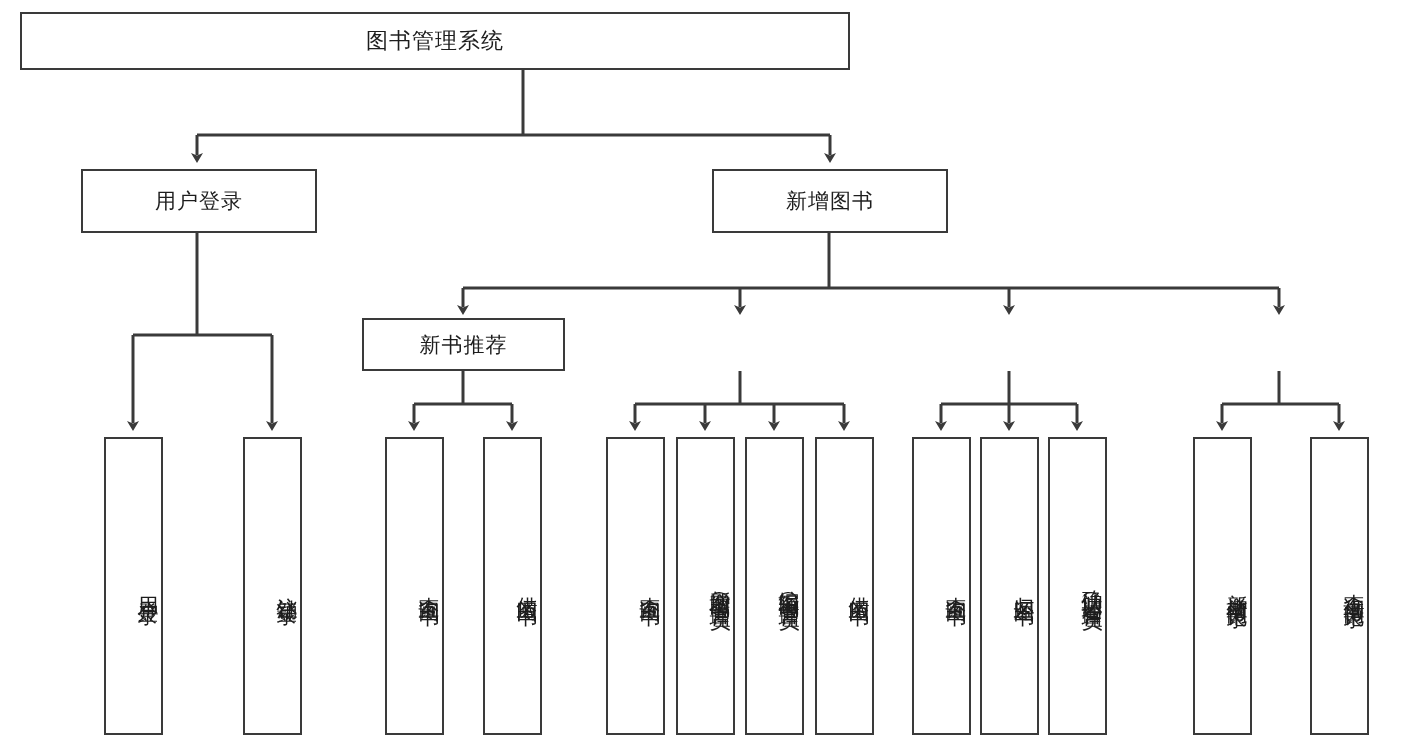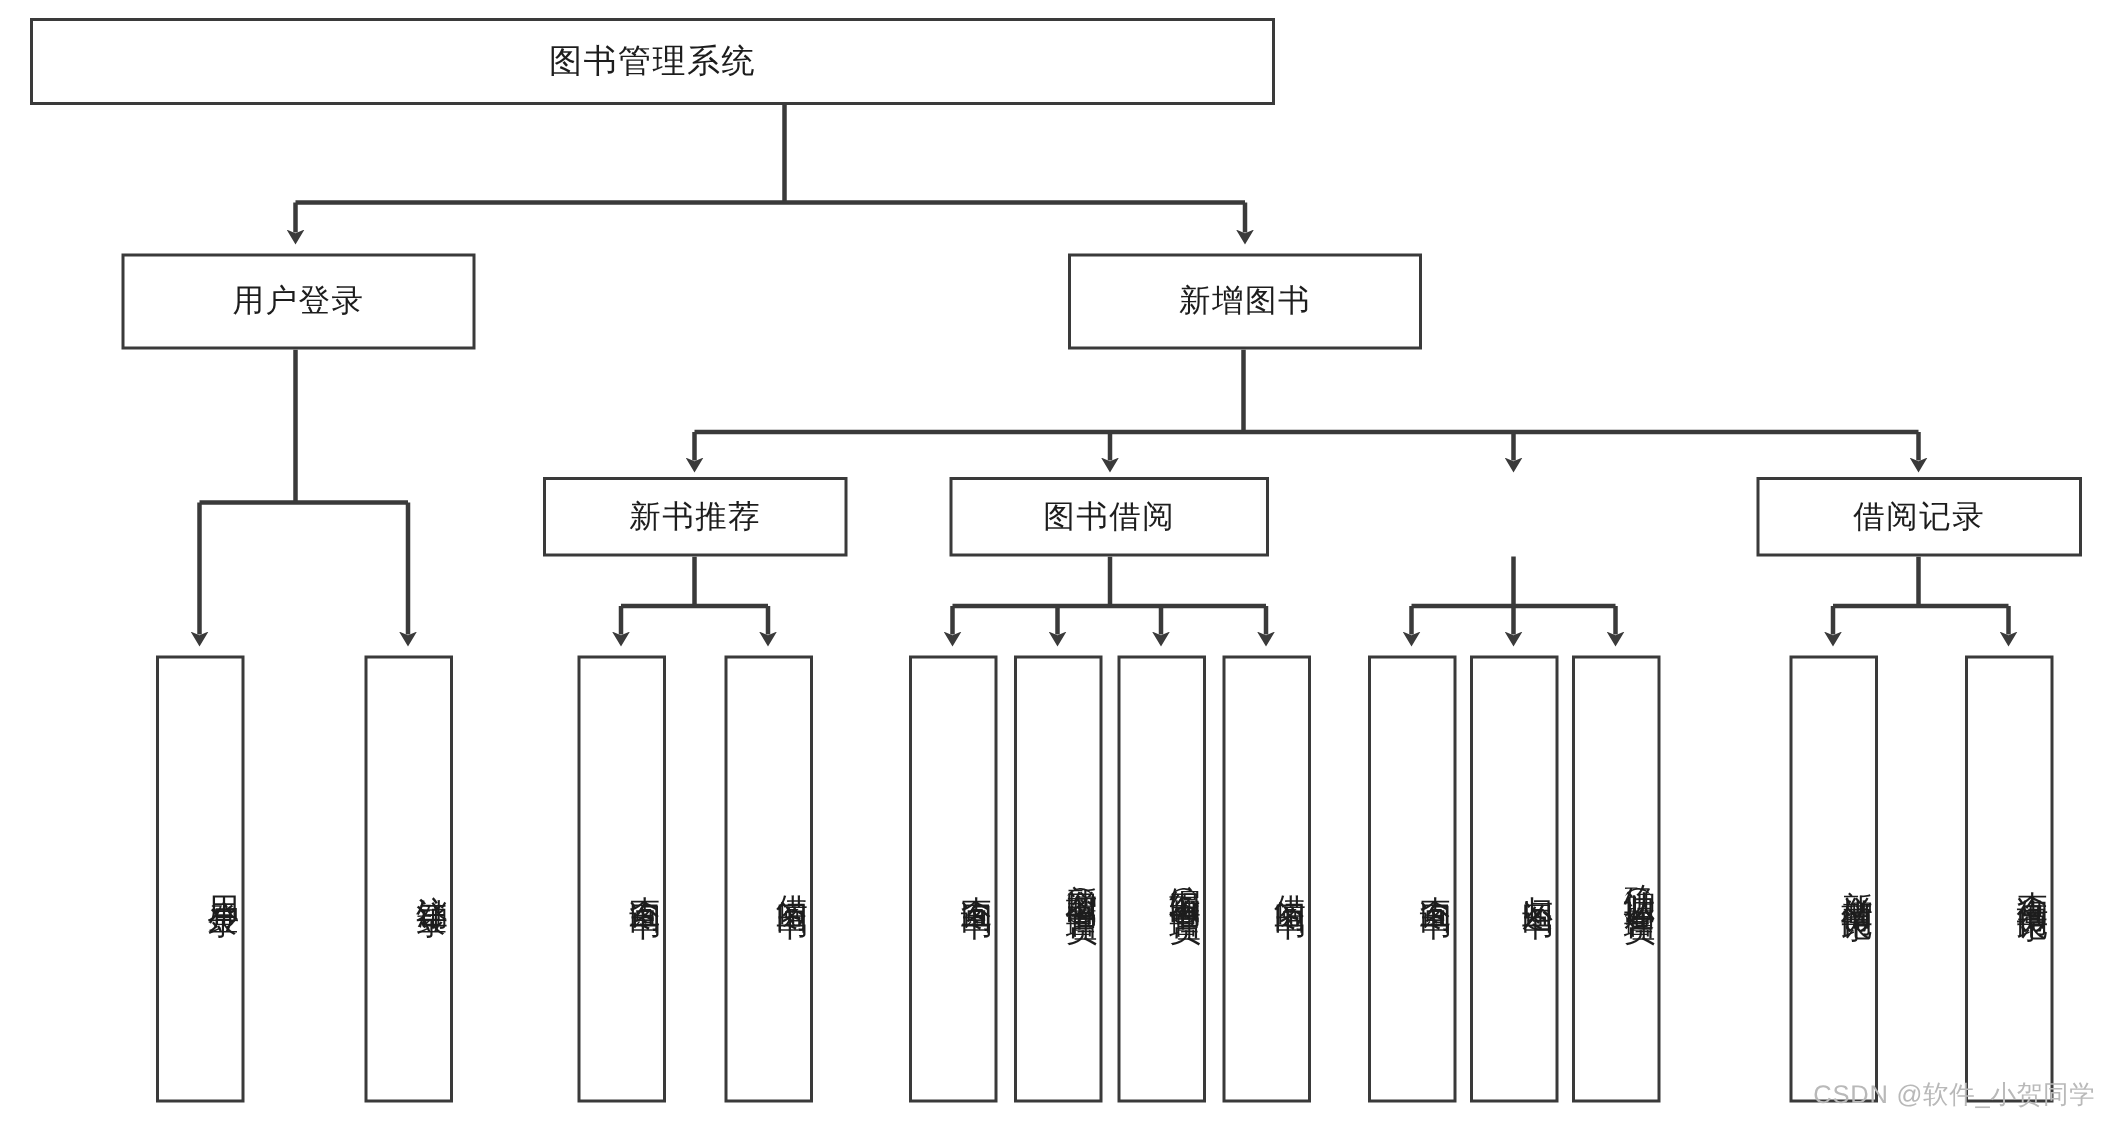--- a/index.html
+++ b/index.html
@@ -118,36 +118,33 @@
       <path d="M1339,404 L1339,423" marker-end="url(#arrow)"></path>
     </g>
   </svg>
 
   <div class="node node-h root" style="left:20px; top:12px; width:830px; height:58px;">图书管理系统</div>
 
   <div class="node node-h" style="left:81px; top:169px; width:236px; height:64px;">用户登录</div>
   <div class="node node-h" style="left:712px; top:169px; width:236px; height:64px;">新增图书</div>
 
   <div class="node node-h" style="left:362px; top:318px; width:203px; height:53px;">新书推荐</div>
-  <div class="node node-h" style="left:633px; top:318px; width:213px; height:53px;">图书借阅</div>
-  <div class="node node-h" style="left:1171px; top:318px; width:217px; height:53px;">借阅记录</div>
 
   <div class="node node-v" style="left:104px; top:437px; width:59px; height:298px;">用户登录</div>
   <div class="node node-v" style="left:243px; top:437px; width:59px; height:298px;">注销登录</div>
 
   <div class="node node-v" style="left:385px; top:437px; width:59px; height:298px;">查询图书</div>
   <div class="node node-v" style="left:483px; top:437px; width:59px; height:298px;">借阅图书</div>
 
   <div class="node node-v" style="left:606px; top:437px; width:59px; height:298px;">查询图书</div>
   <div class="node node-v" style="left:676px; top:437px; width:59px; height:298px;">新增图书（管理员）</div>
   <div class="node node-v" style="left:745px; top:437px; width:59px; height:298px;">编辑图书（管理员）</div>
   <div class="node node-v" style="left:815px; top:437px; width:59px; height:298px;">借阅图书</div>
 
   <div class="node node-v" style="left:912px; top:437px; width:59px; height:298px;">查询图书</div>
   <div class="node node-v" style="left:980px; top:437px; width:59px; height:298px;">归还图书</div>
   <div class="node node-v" style="left:1048px; top:437px; width:59px; height:298px;">确认归还（管理员）</div>
 
   <div class="node node-v" style="left:1193px; top:437px; width:59px; height:298px;">新增借阅记录</div>
   <div class="node node-v" style="left:1310px; top:437px; width:59px; height:298px;">查询借阅记录</div>
 
-  <div class="watermark">CSDN @软件_小贺同学</div>
 
 </div>
 
 </body></html>

